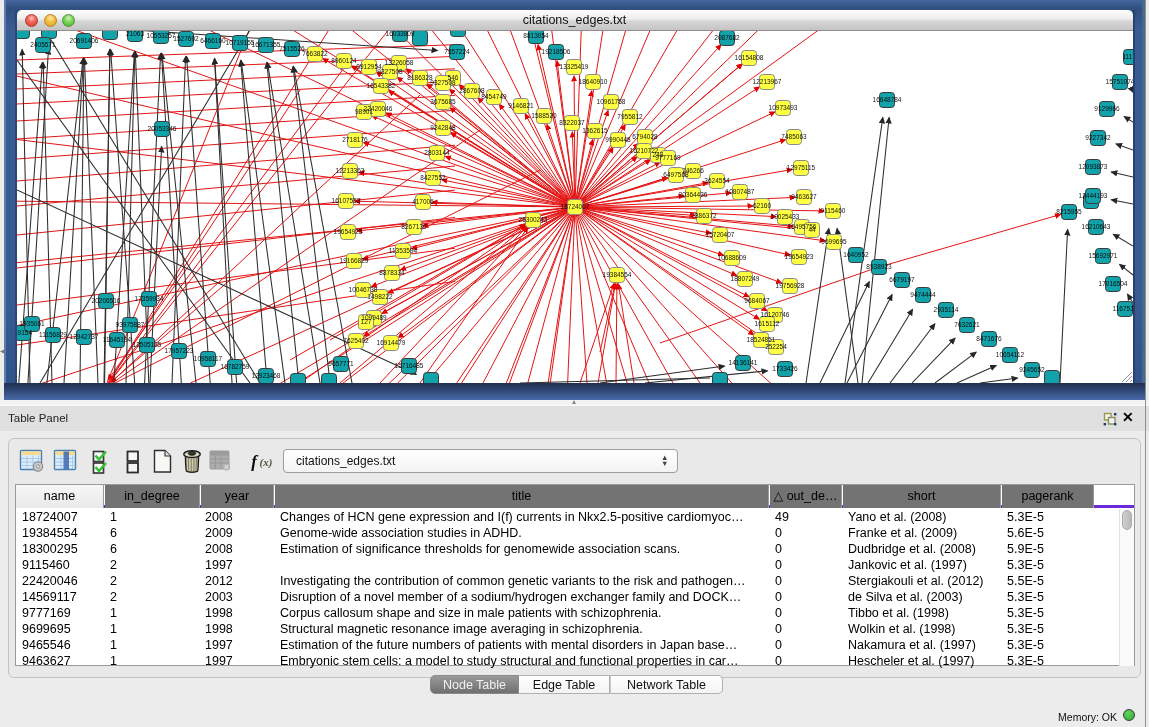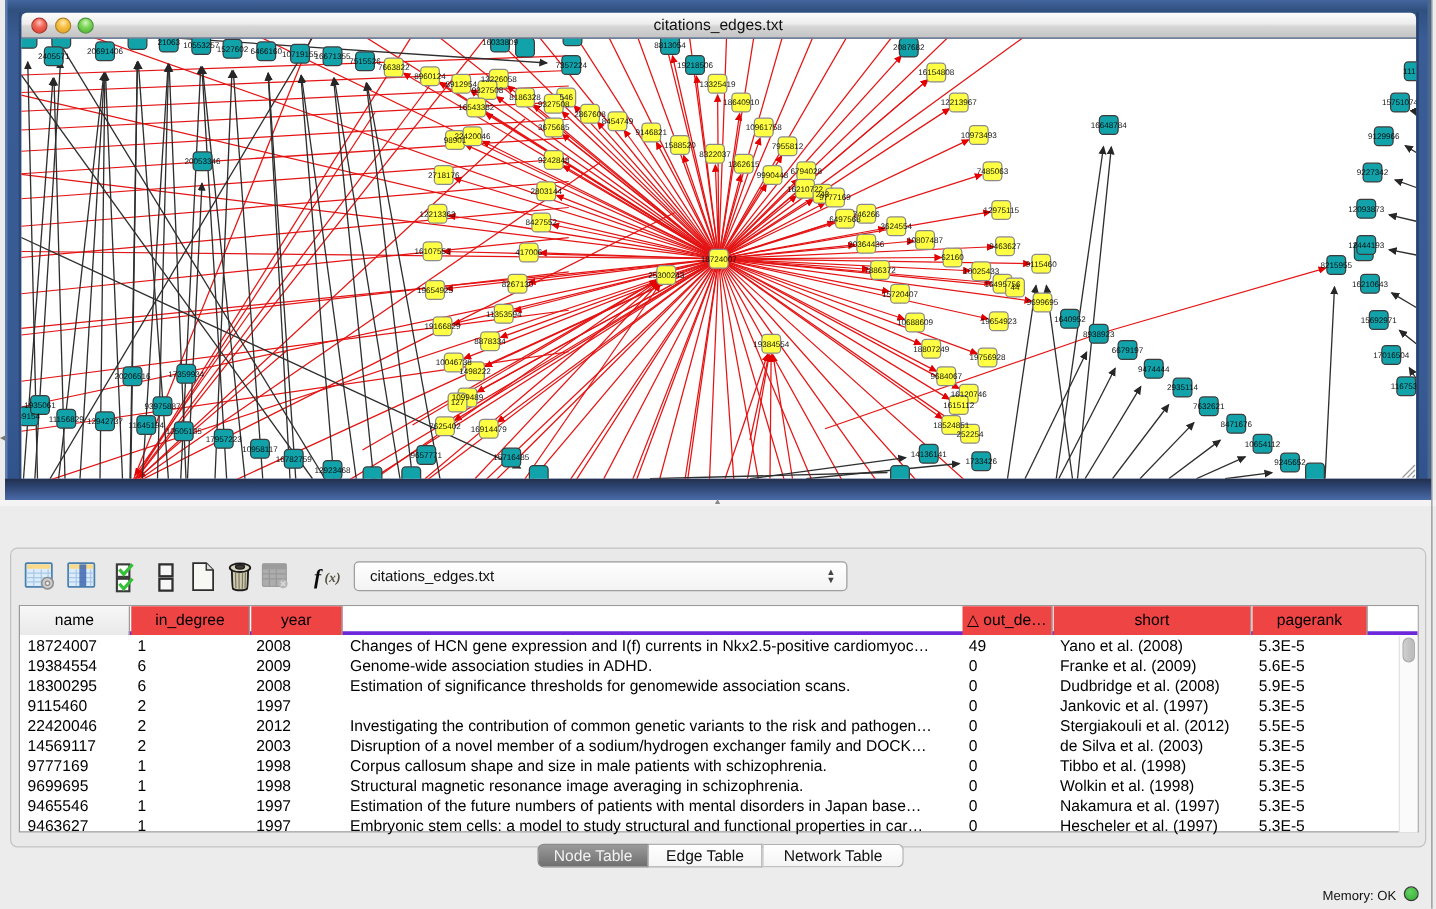--- a/index.html
+++ b/index.html
@@ -28,21 +28,21 @@
 #ticon1 { position:absolute; left:1102px; top:5px; }
 #ticonx { position:absolute; left:1122px; top:3px; font-size:14px; font-weight:bold; color:#000; }
 #panel { position:absolute; left:8px; top:438px; width:1133px; height:240px; background:#e9e9e9;
   border:1px solid #c3c3c3; border-radius:6px; }
 #toolbar { position:absolute; left:18px; top:448px; height:30px; }
 #combo { position:absolute; left:283px; top:449px; width:395px; height:24px; background:linear-gradient(180deg,#ffffff,#f3f3f3);
   border:1px solid #9e9e9e; border-radius:4px; font-size:12px; color:#111; line-height:22px; padding-left:12px; }
 #combo .arr { position:absolute; right:6px; top:0px; width:10px; height:22px; color:#444; font-size:7.5px; line-height:5.5px; padding-top:5px; }
 #table { position:absolute; left:15px; top:484px; width:1120px; height:182px; background:#fff; border:1px solid #9a9a9a; }
 #thead { position:absolute; left:0; top:0; width:1118px; height:23px; border-bottom:3px solid #6d28d9; background:#fff; }
-.th { position:absolute; top:0; height:23px; border-right:1px solid #9a9a9a; background:#ef4444;
+.th { position:absolute; top:0; height:23px; border-right:1px solid #9a9a9a; background:#737373;
   font-size:12.5px; color:#000; text-align:center; line-height:22px; }
 .th.gray { background:linear-gradient(180deg,#f7f7f7,#e9e9e9); }
 #tbody { position:absolute; left:0; top:24px; width:1118px; height:158px; font-size:12.5px; color:#000; }
 .tr { position:relative; height:16px; line-height:16px; white-space:nowrap; }
 .c { position:absolute; top:0; height:16px; overflow:hidden; }
 .c0 { left:6px;  width:95px; }
 .c1 { left:94px; width:100px; }
 .c2 { left:189px; width:80px; }
 .c3 { left:264px; width:500px; }
 .c4 { left:759px; width:70px; }
@@ -584,20 +584,31 @@
         <text x="776" y="349.4">252254</text>
       </g>
       <g stroke="#9a9a9a" stroke-width="1">
         <line x1="1122" y1="382" x2="1132" y2="372"></line>
         <line x1="1126" y1="382" x2="1132" y2="376"></line>
         <line x1="1130" y1="382" x2="1132" y2="380"></line>
       </g>
     </svg>
   <div id="split"></div>
   <div id="splitgrip">▲</div>
+  <div id="tphead">
+      <div class="t">Table Panel</div>
+    <div id="ticon1"><svg width="16" height="16" viewBox="0 0 16 16" xmlns="http://www.w3.org/2000/svg">
+<rect x="2.5" y="2.5" width="6.5" height="6.5" fill="#eef4fb" stroke="#a09440" stroke-width="1.4"></rect>
+<rect x="6.5" y="6.5" width="6.5" height="6.5" fill="#eef4fb" stroke="#8b8f56" stroke-width="1.4"></rect>
+<rect x="12" y="2" width="2.4" height="2.4" fill="#1d3c6e"></rect>
+          <rect x="1.6" y="12" width="2.4" height="2.4" fill="#1d3c6e"></rect>
+<rect x="12" y="12" width="2.4" height="2.4" fill="#1d3c6e"></rect>
+</svg></div>
+      <div id="ticonx">✕</div>
+  </div>
   <div id="panel"></div>
   <div id="toolbar"><svg width="260" height="30" viewBox="0 0 260 30" xmlns="http://www.w3.org/2000/svg">
 <g>
  <rect x="2.5" y="2.5" width="21" height="19" rx="1" fill="#dcecfb" stroke="#4a80ad" stroke-width="1.4"></rect>
  <rect x="3.5" y="3.5" width="19" height="3.5" fill="#fbd98a"></rect>
  <g stroke="#a8c8e8">
             <line x1="3" y1="10.5" x2="23" y2="10.5"></line>
             <line x1="3" y1="14" x2="23" y2="14"></line>
             <line x1="3" y1="17.5" x2="23" y2="17.5"></line>
  <line x1="9" y1="7.5" x2="9" y2="21"></line>
@@ -661,20 +672,21 @@
 </g>
 <text x="236" y="19" font-family="Liberation Serif, serif" font-style="italic" font-weight="bold" font-size="17" fill="#0a0a0a" text-anchor="middle">f</text>
 <text x="248" y="17.5" font-family="Liberation Serif, serif" font-style="italic" font-weight="bold" font-size="11" fill="#55503f" text-anchor="middle">(x)</text>
 </svg></div>
   <div id="combo">citations_edges.txt<div class="arr">▲<br>▼</div></div>
   <div id="table">
     <div id="thead">
       <div class="th gray" style="left:0;width:88px;">name</div>
       <div class="th" style="left:89px;width:95px;">in_degree</div>
       <div class="th" style="left:185px;width:73px;">year</div>
+      <div class="th" style="left:259px;width:494px;">title</div>
       <div class="th" style="left:754px;width:72px;">△ out_de…</div>
       <div class="th" style="left:827px;width:158px;">short</div>
       <div class="th" style="left:986px;width:92px;">pagerank</div>
     </div>
     <div id="tbody">
         <div class="tr">
           <div class="c c0">18724007</div>
           <div class="c c1">1</div>
           <div class="c c2">2008</div>
           <div class="c c3">Changes of HCN gene expression and I(f) currents in Nkx2.5-positive cardiomyoc…</div>

